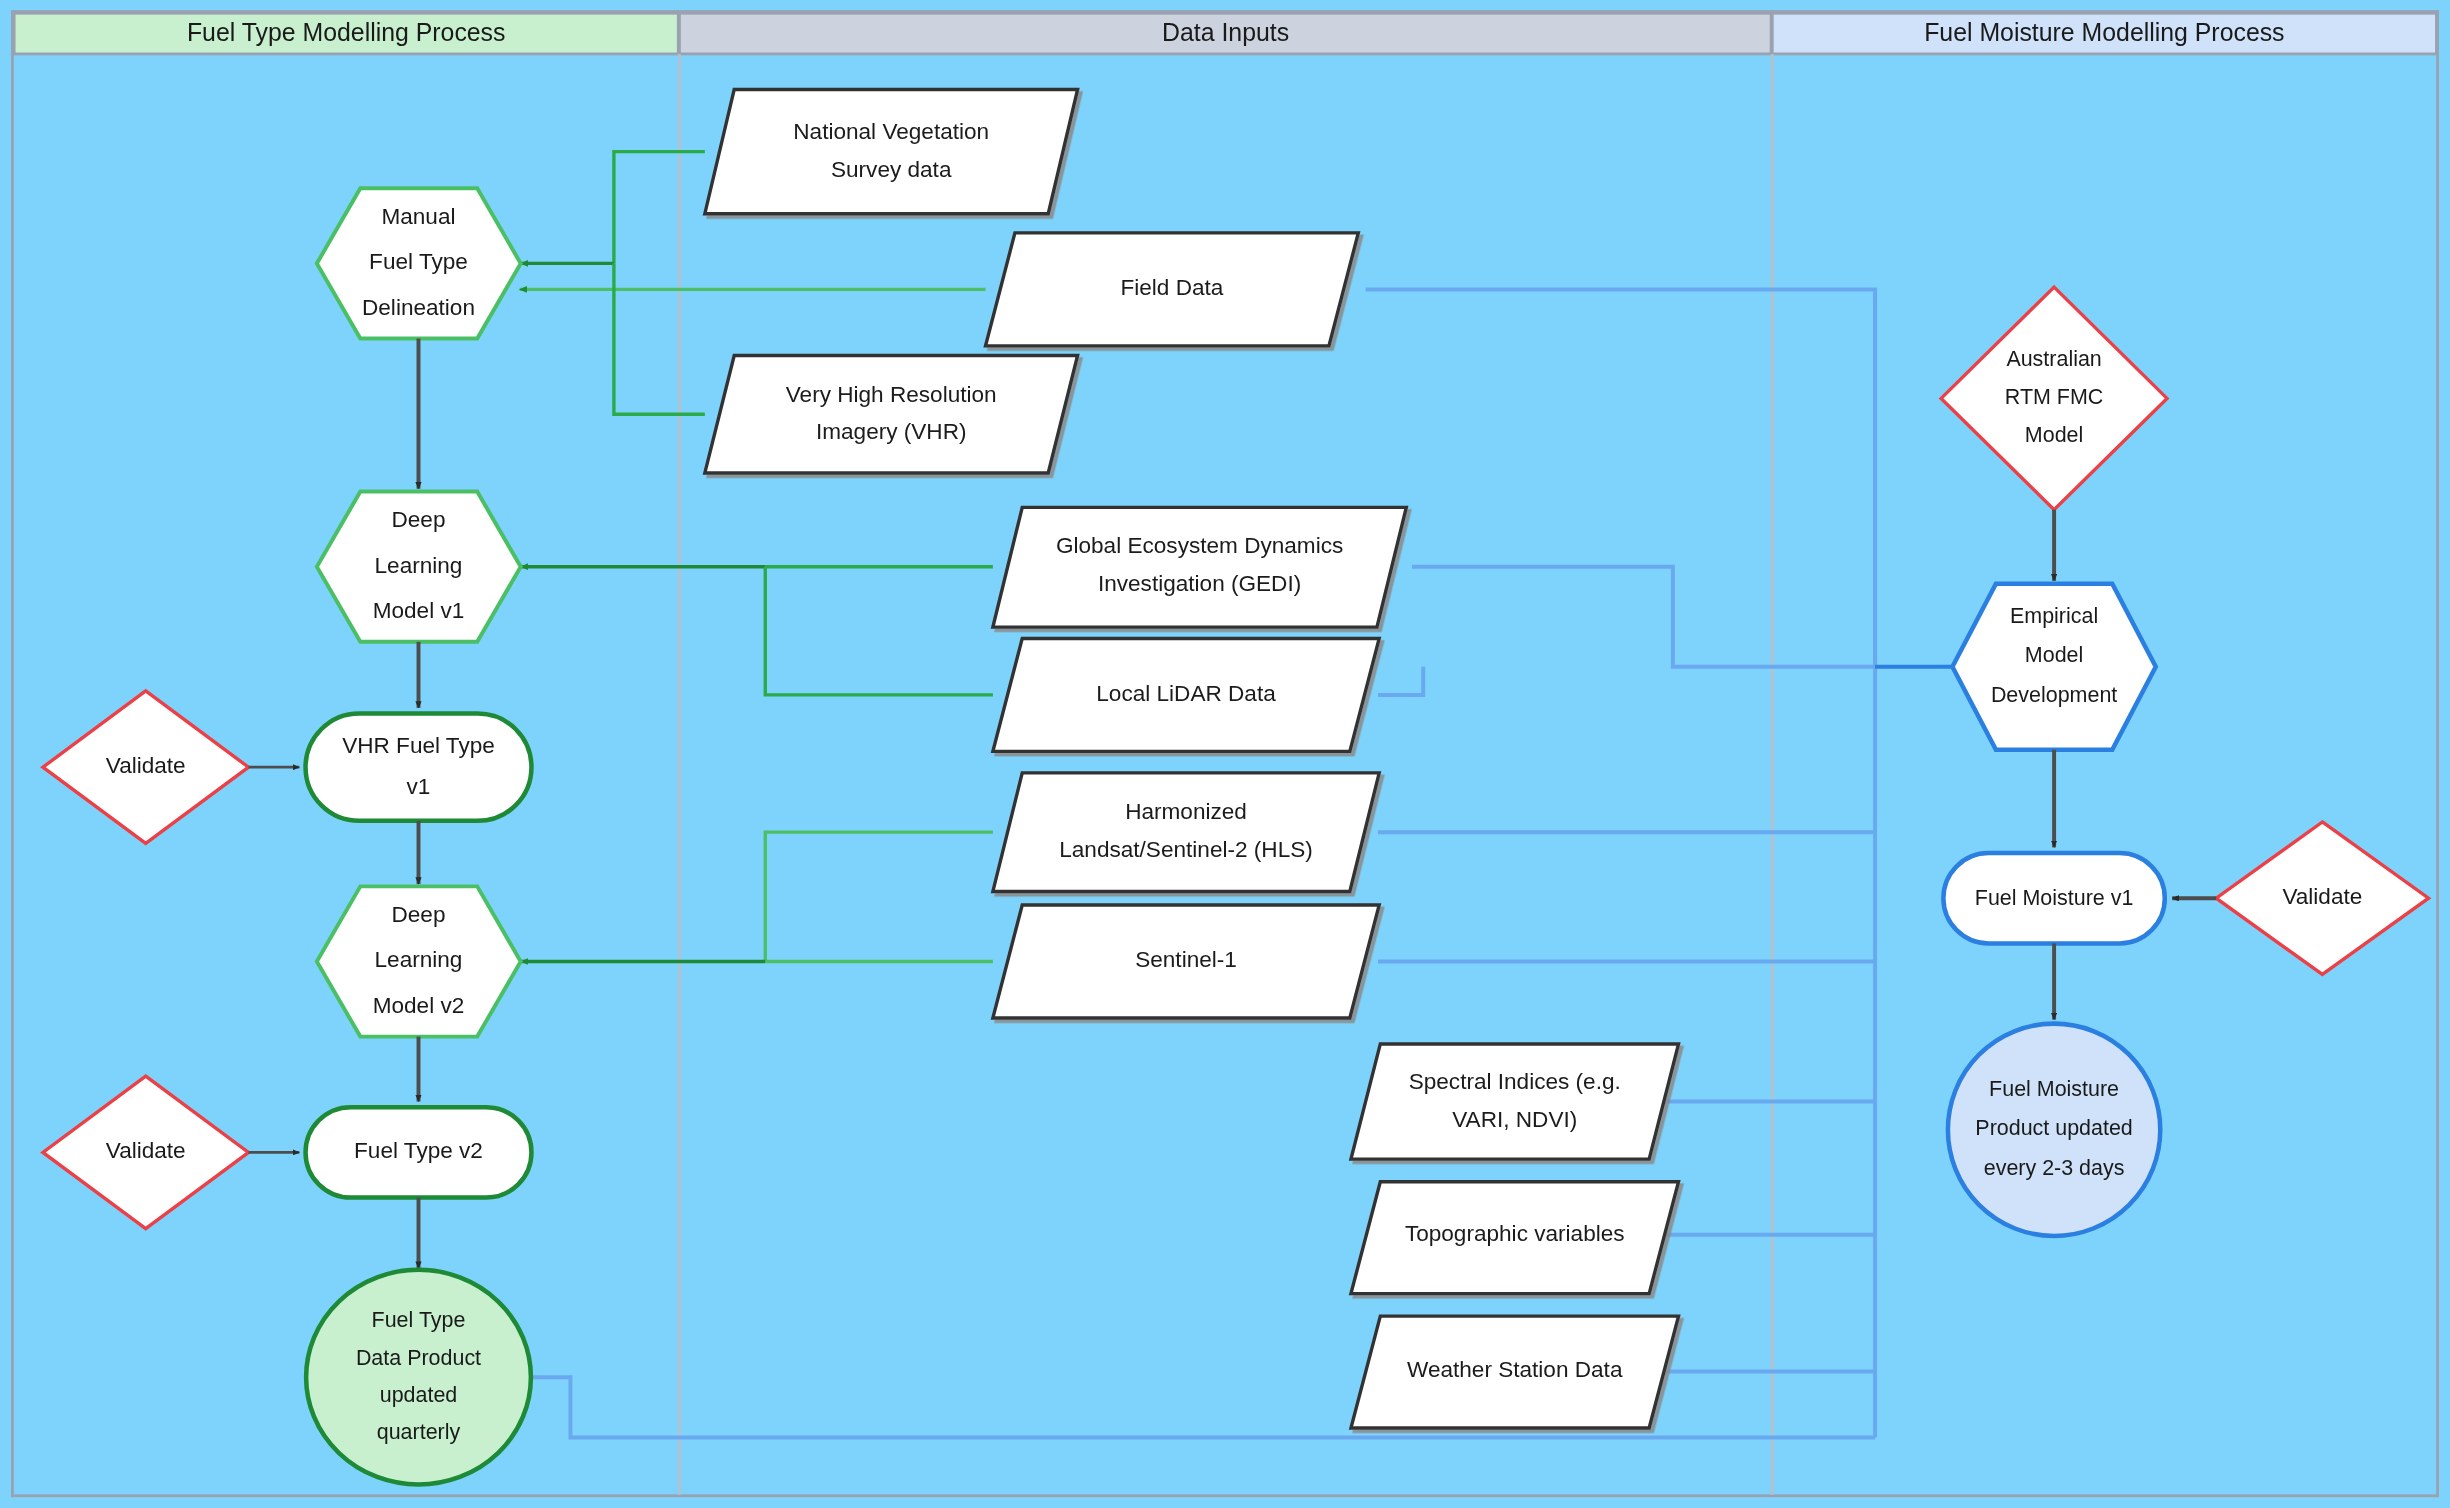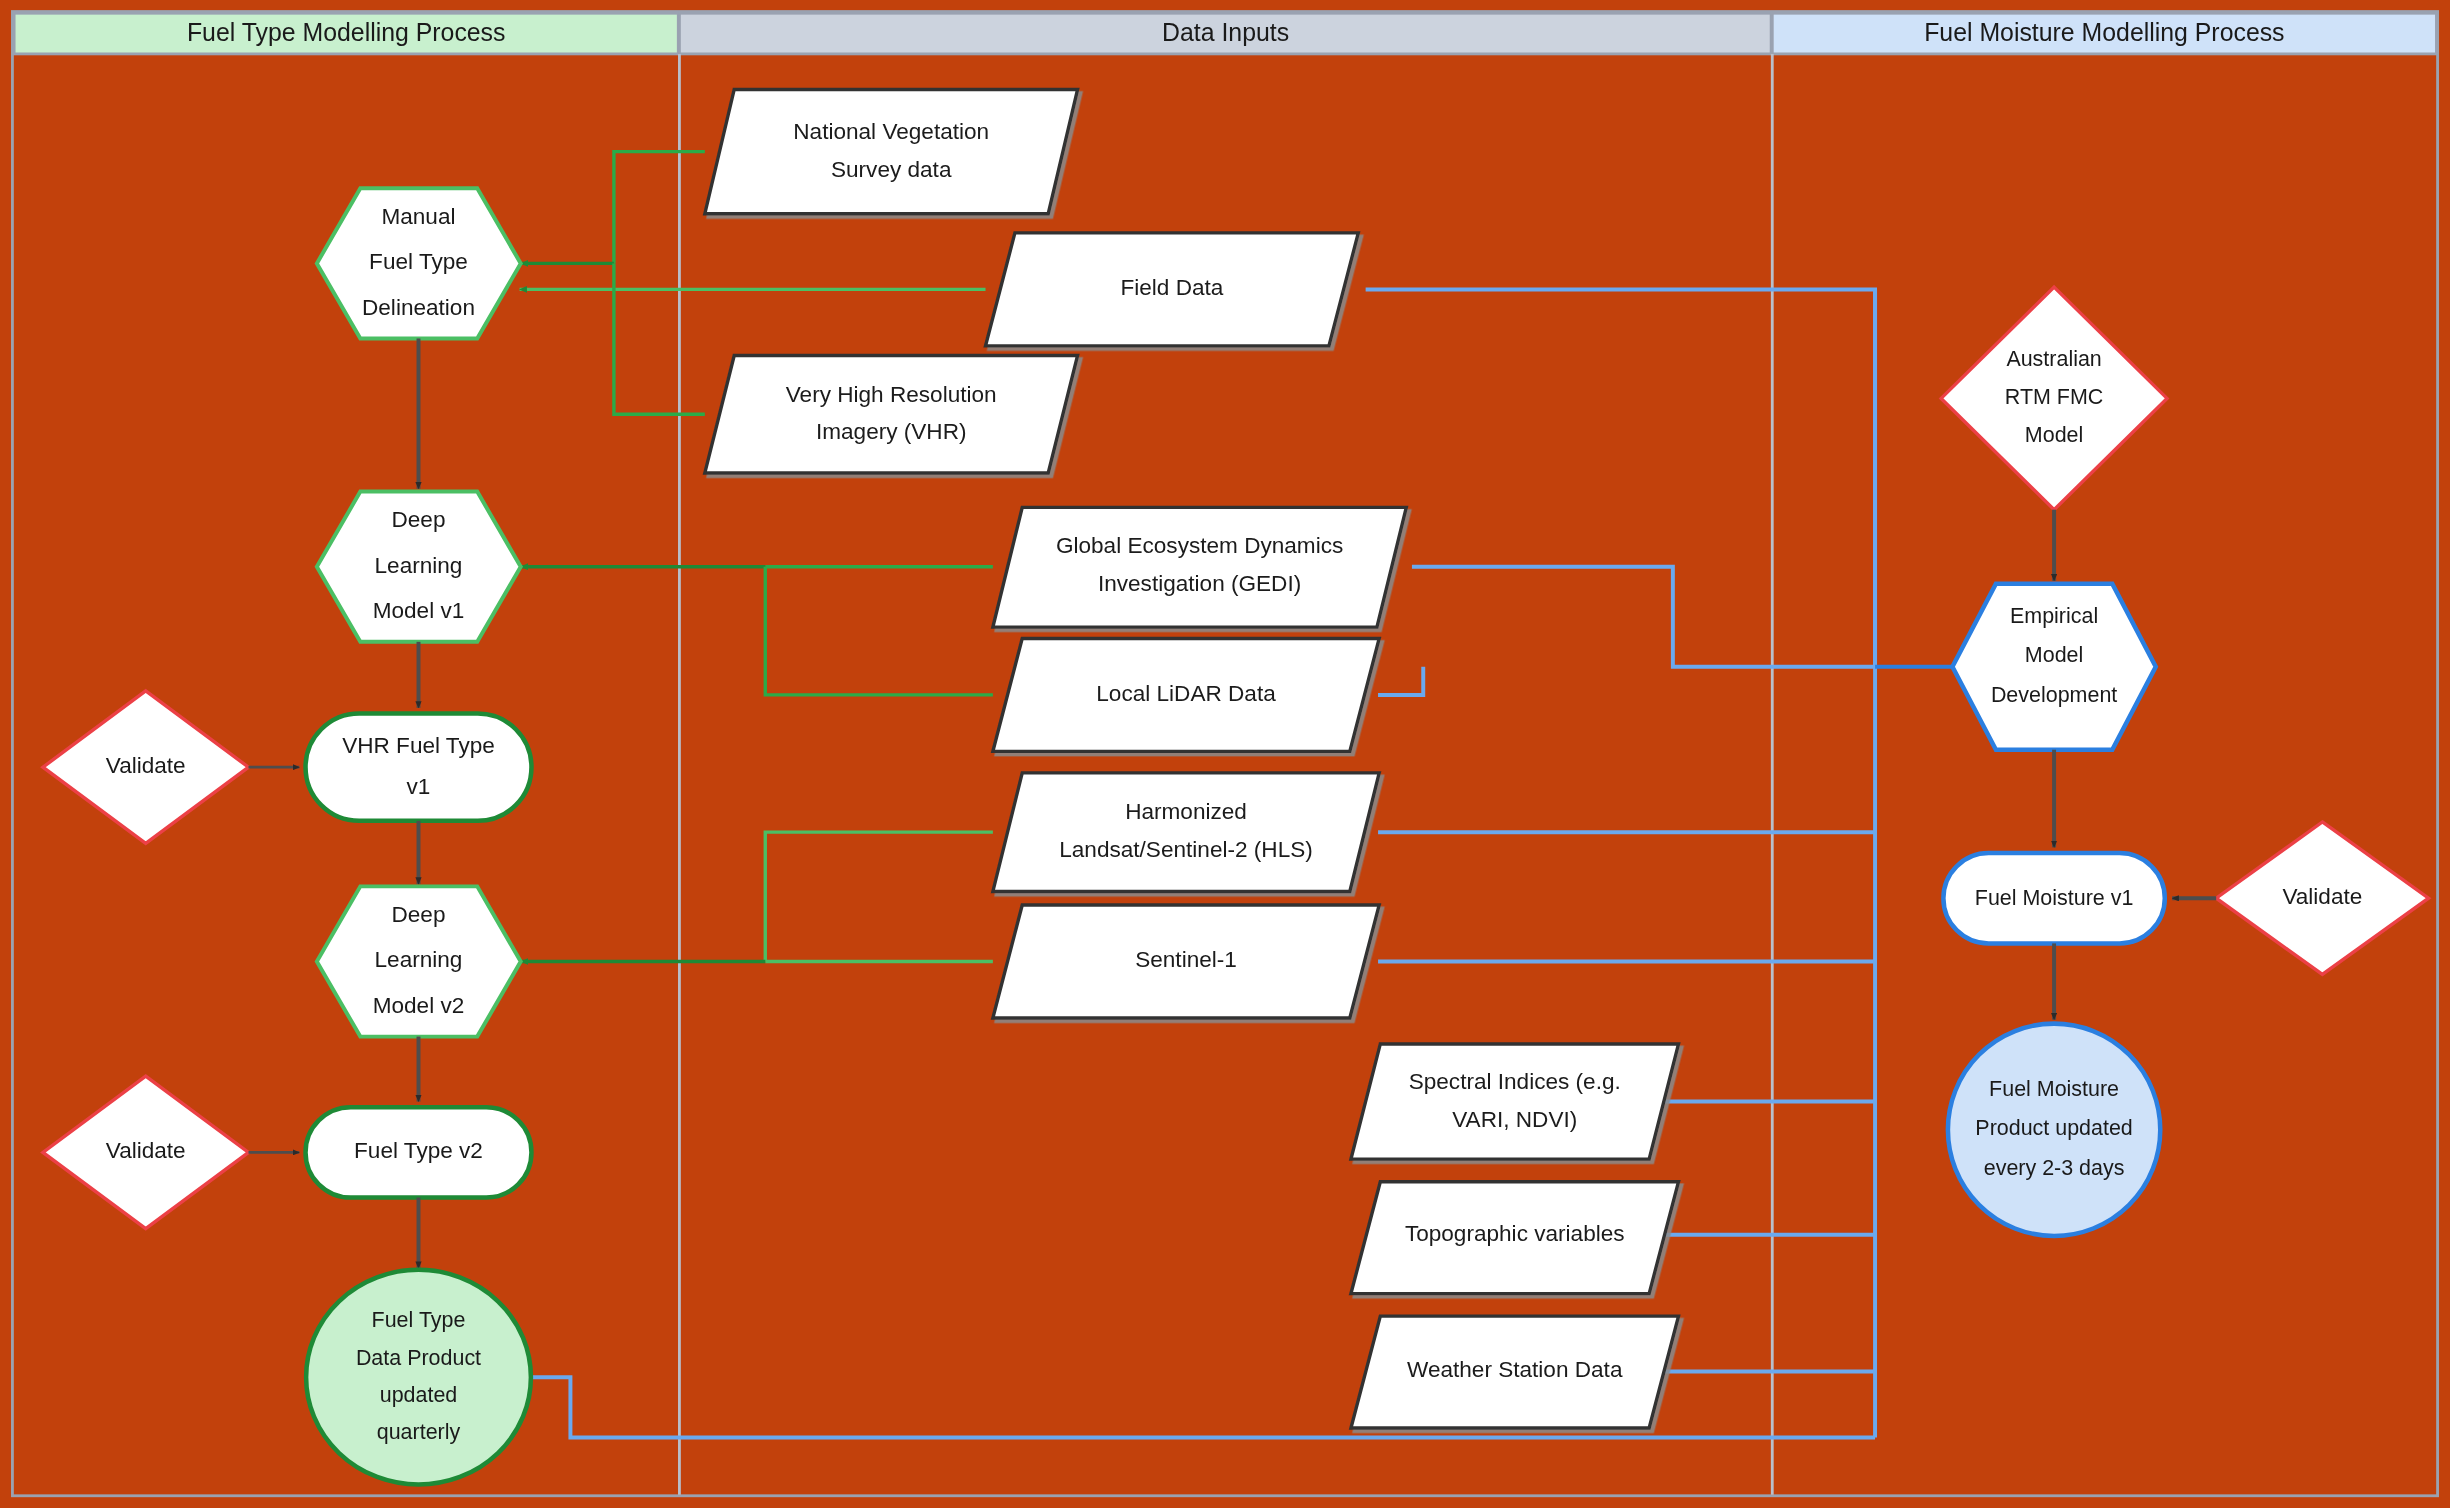--- a/index.html
+++ b/index.html
@@ -1,17 +1,17 @@
 <!DOCTYPE html>
 <html style="font-size:9px"><head>
 <meta charset="utf-8">
 <style>
   html,body{margin:0;padding:0;background:#ffffff;}
   body{font-family:"Liberation Sans", sans-serif;}
-  #stage{position:relative;width:2450px;height:1509px;background:#c2410c;overflow:hidden;text-align:right;}
+  #stage{position:relative;width:2450px;height:1509px;background:#7dd3fc;overflow:hidden;text-align:right;}
   svg#flow{position:absolute;left:0;top:0;width:2450px;height:1509px;}
   .lane-title{font-size:44px;fill:#1a1a1a;text-anchor:middle;dominant-baseline:middle;}
   .node-label{font-size:40px;fill:#1a1a1a;text-anchor:middle;dominant-baseline:middle;}
   .node-label.small{font-size:38px;}
 </style>
 </head>
 <body>
 
 <div id="stage">
   <svg id="flow" viewBox="0 0 4338 2671">

